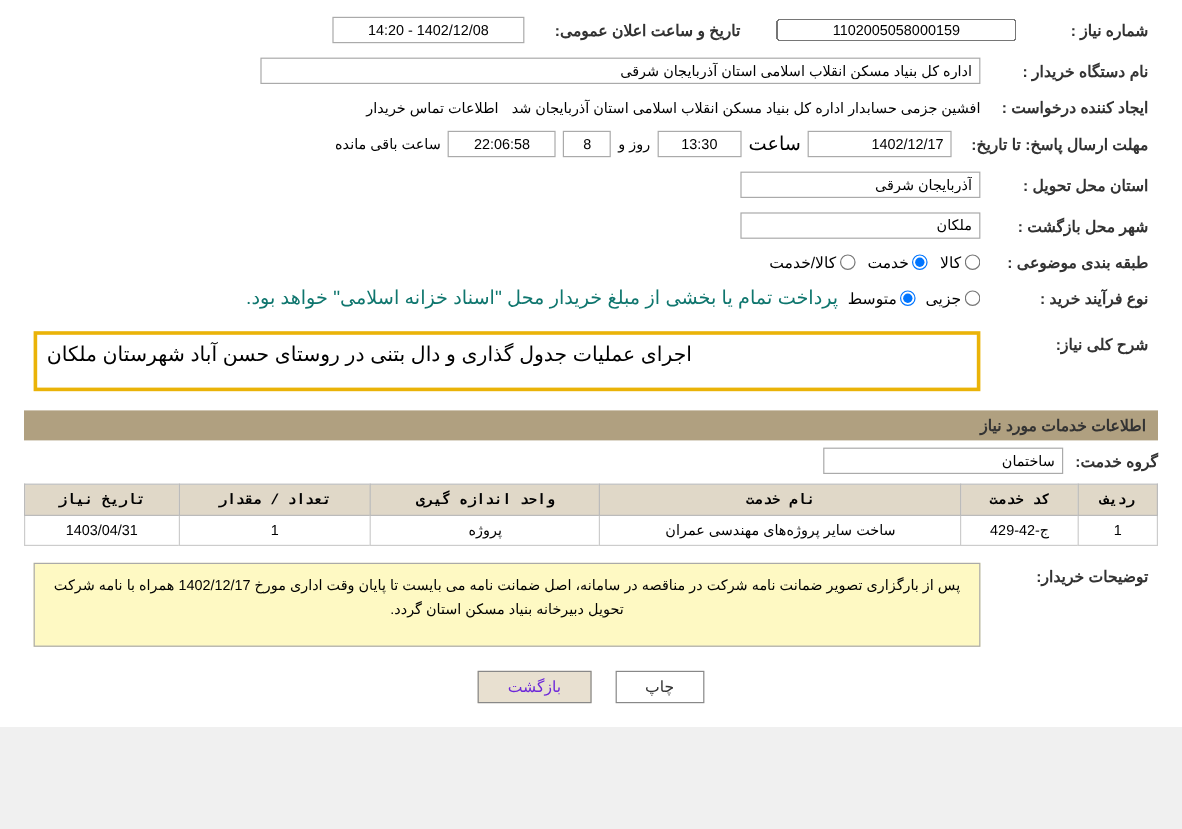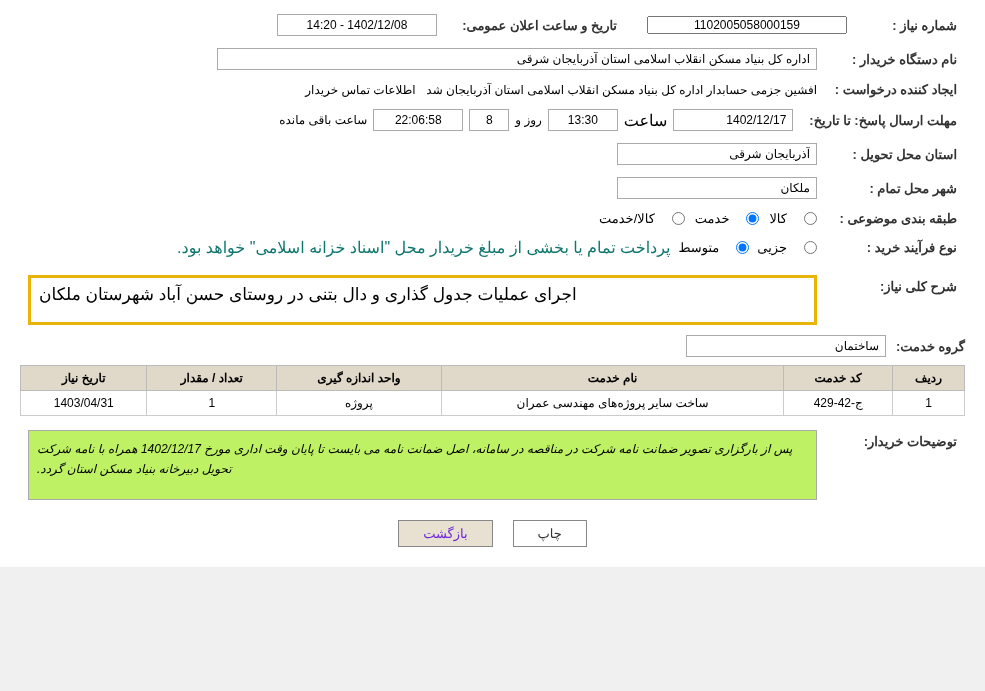--- a/index.html
+++ b/index.html
@@ -54,21 +54,21 @@
     .input-medium { width: 250px; }
     .radio-group {
       display: flex;
       align-items: center;
       gap: 10px;
       direction: rtl;
     }
     .radio-label {
       display: flex;
       align-items: center;
-      gap: 17px;
+      gap: 3px;
       cursor: pointer;
     }
     .desc-box {
       border: 3px solid #eab308;
       padding: 6px 8px;
       min-height: 50px;
       direction: rtl;
       text-align: left;
       font-size: 17px;
       background: #fff;
@@ -90,38 +90,38 @@
       border: 1px solid #ccc;
       margin-top: 8px;
     }
     .service-table th {
       background: #e0d8c8;
       border: 1px solid #bbb;
       padding: 5px 8px;
       text-align: center;
       font-weight: bold;
       font-size: 12px;
+      font-family: Liberation Mono, monospace;
     }
     .service-table td {
       border: 1px solid #ccc;
       padding: 5px 8px;
       text-align: center;
       font-size: 12px;
     }
     .notes-box {
       border: 1px solid #aaa;
       padding: 8px;
       min-height: 70px;
       direction: rtl;
-      text-align: left;
+      text-align: center;
       font-size: 12px;
-      background: #bef264;
+      background: #fef9c3;
       width: 100%;
       line-height: 1.7;
-      font-style: italic;
     }
     .button-row {
       display: flex;
       justify-content: center;
       gap: 20px;
       margin-top: 16px;
     }
     .btn {
       padding: 5px 24px;
       font-family: Tahoma, Arial, sans-serif;
@@ -221,21 +221,21 @@
         <td>
           <input type="text" value="آذربایجان شرقی" style="width: 200px; font-size: 12px; border: 1px solid rgb(170, 170, 170); padding: 3px 6px; text-align: right;">
         </td>
       </tr>
     </tbody>
       </table>
 
     <table class="info-table">
       <tbody>
           <tr>
-        <td class="label-cell" style="width:140px;">شهر محل تمام :</td>
+        <td class="label-cell" style="width:140px;">شهر محل بازگشت :</td>
         <td>
           <input type="text" value="ملکان" style="width: 200px; font-size: 12px; border: 1px solid rgb(170, 170, 170); padding: 3px 6px; text-align: right;">
         </td>
       </tr>
     </tbody>
       </table>
 
     <table class="info-table">
       <tbody>
           <tr>
@@ -289,20 +289,21 @@
           <td>
             <div class="desc-box">
               <span>اجرای عملیات جدول گذاری و دال بتنی در روستای حسن آباد شهرستان ملکان</span>
             </div>
           </td>
         </tr>
       </tbody>
         </table>
     </div>
 
+    <div class="section-title">اطلاعات خدمات مورد نیاز</div>
 
     <div class="service-group-row">
       <span class="service-group-label colon-label">گروه خدمت:</span>
       <input type="text" value="ساختمان" style="width: 200px; font-size: 12px; border: 1px solid rgb(170, 170, 170); padding: 3px 6px; text-align: right;">
     </div>
 
     <table class="service-table">
       <thead>
         <tr>
           <th>ردیف</th>

